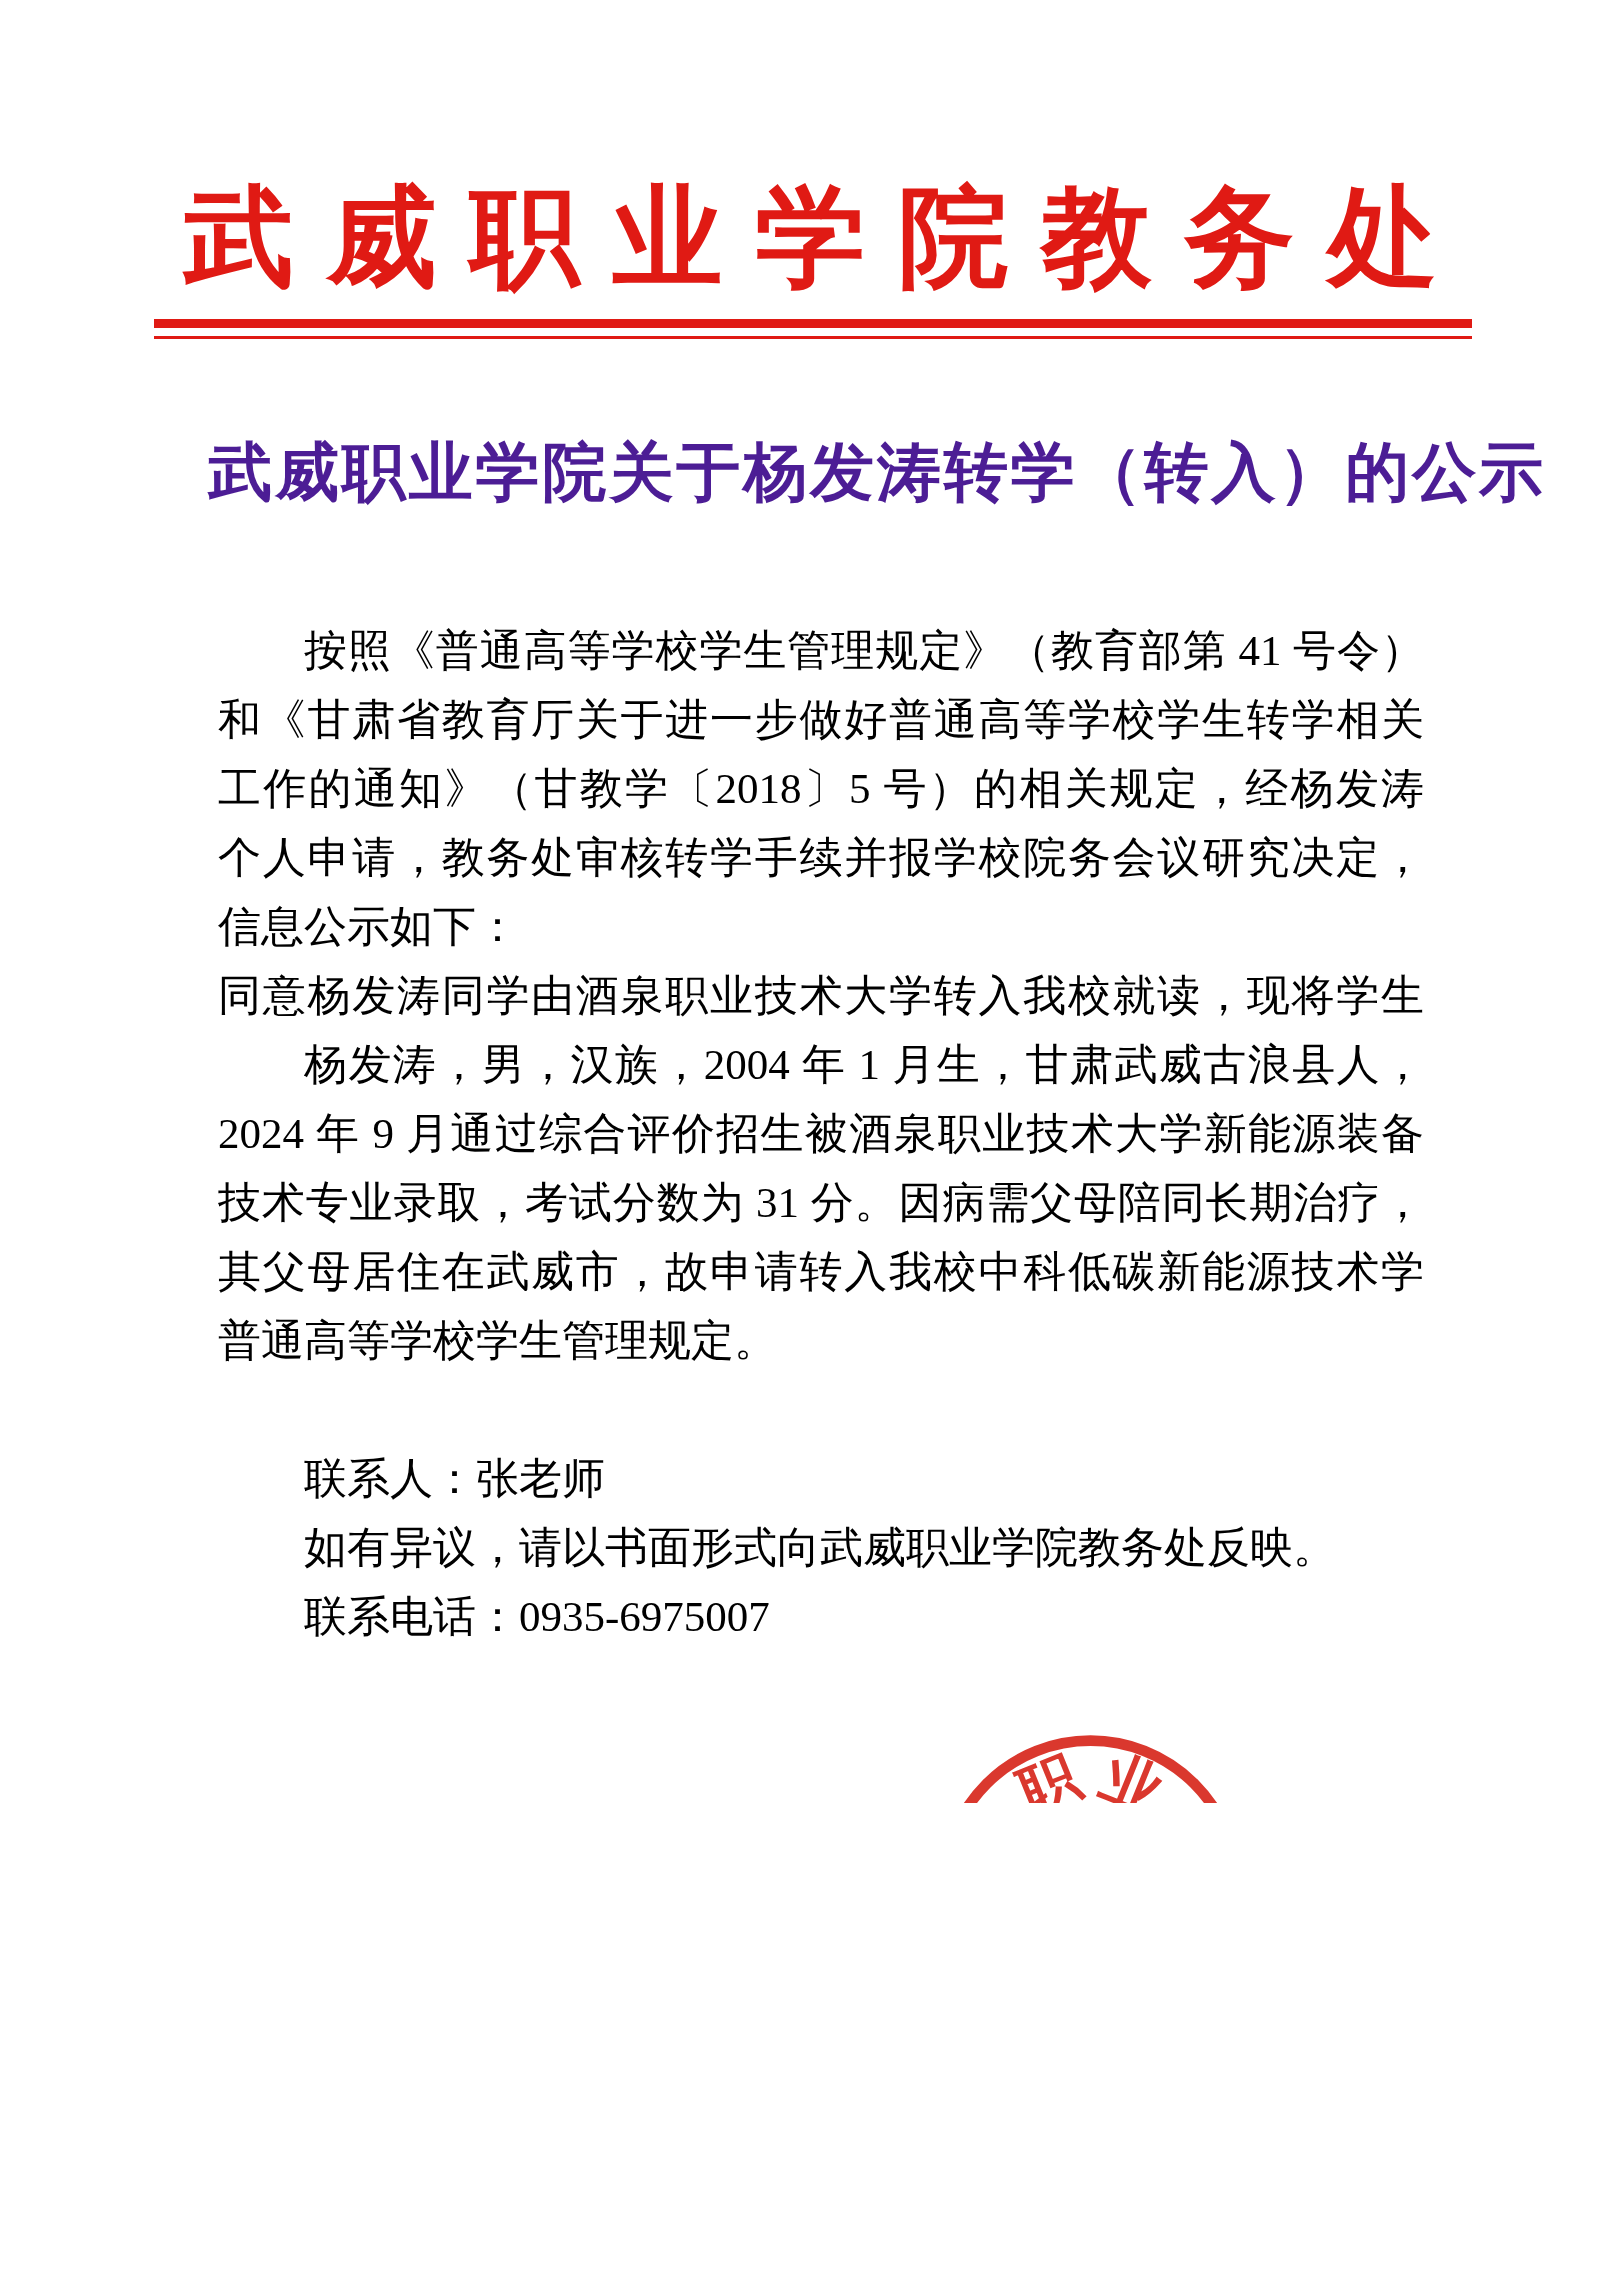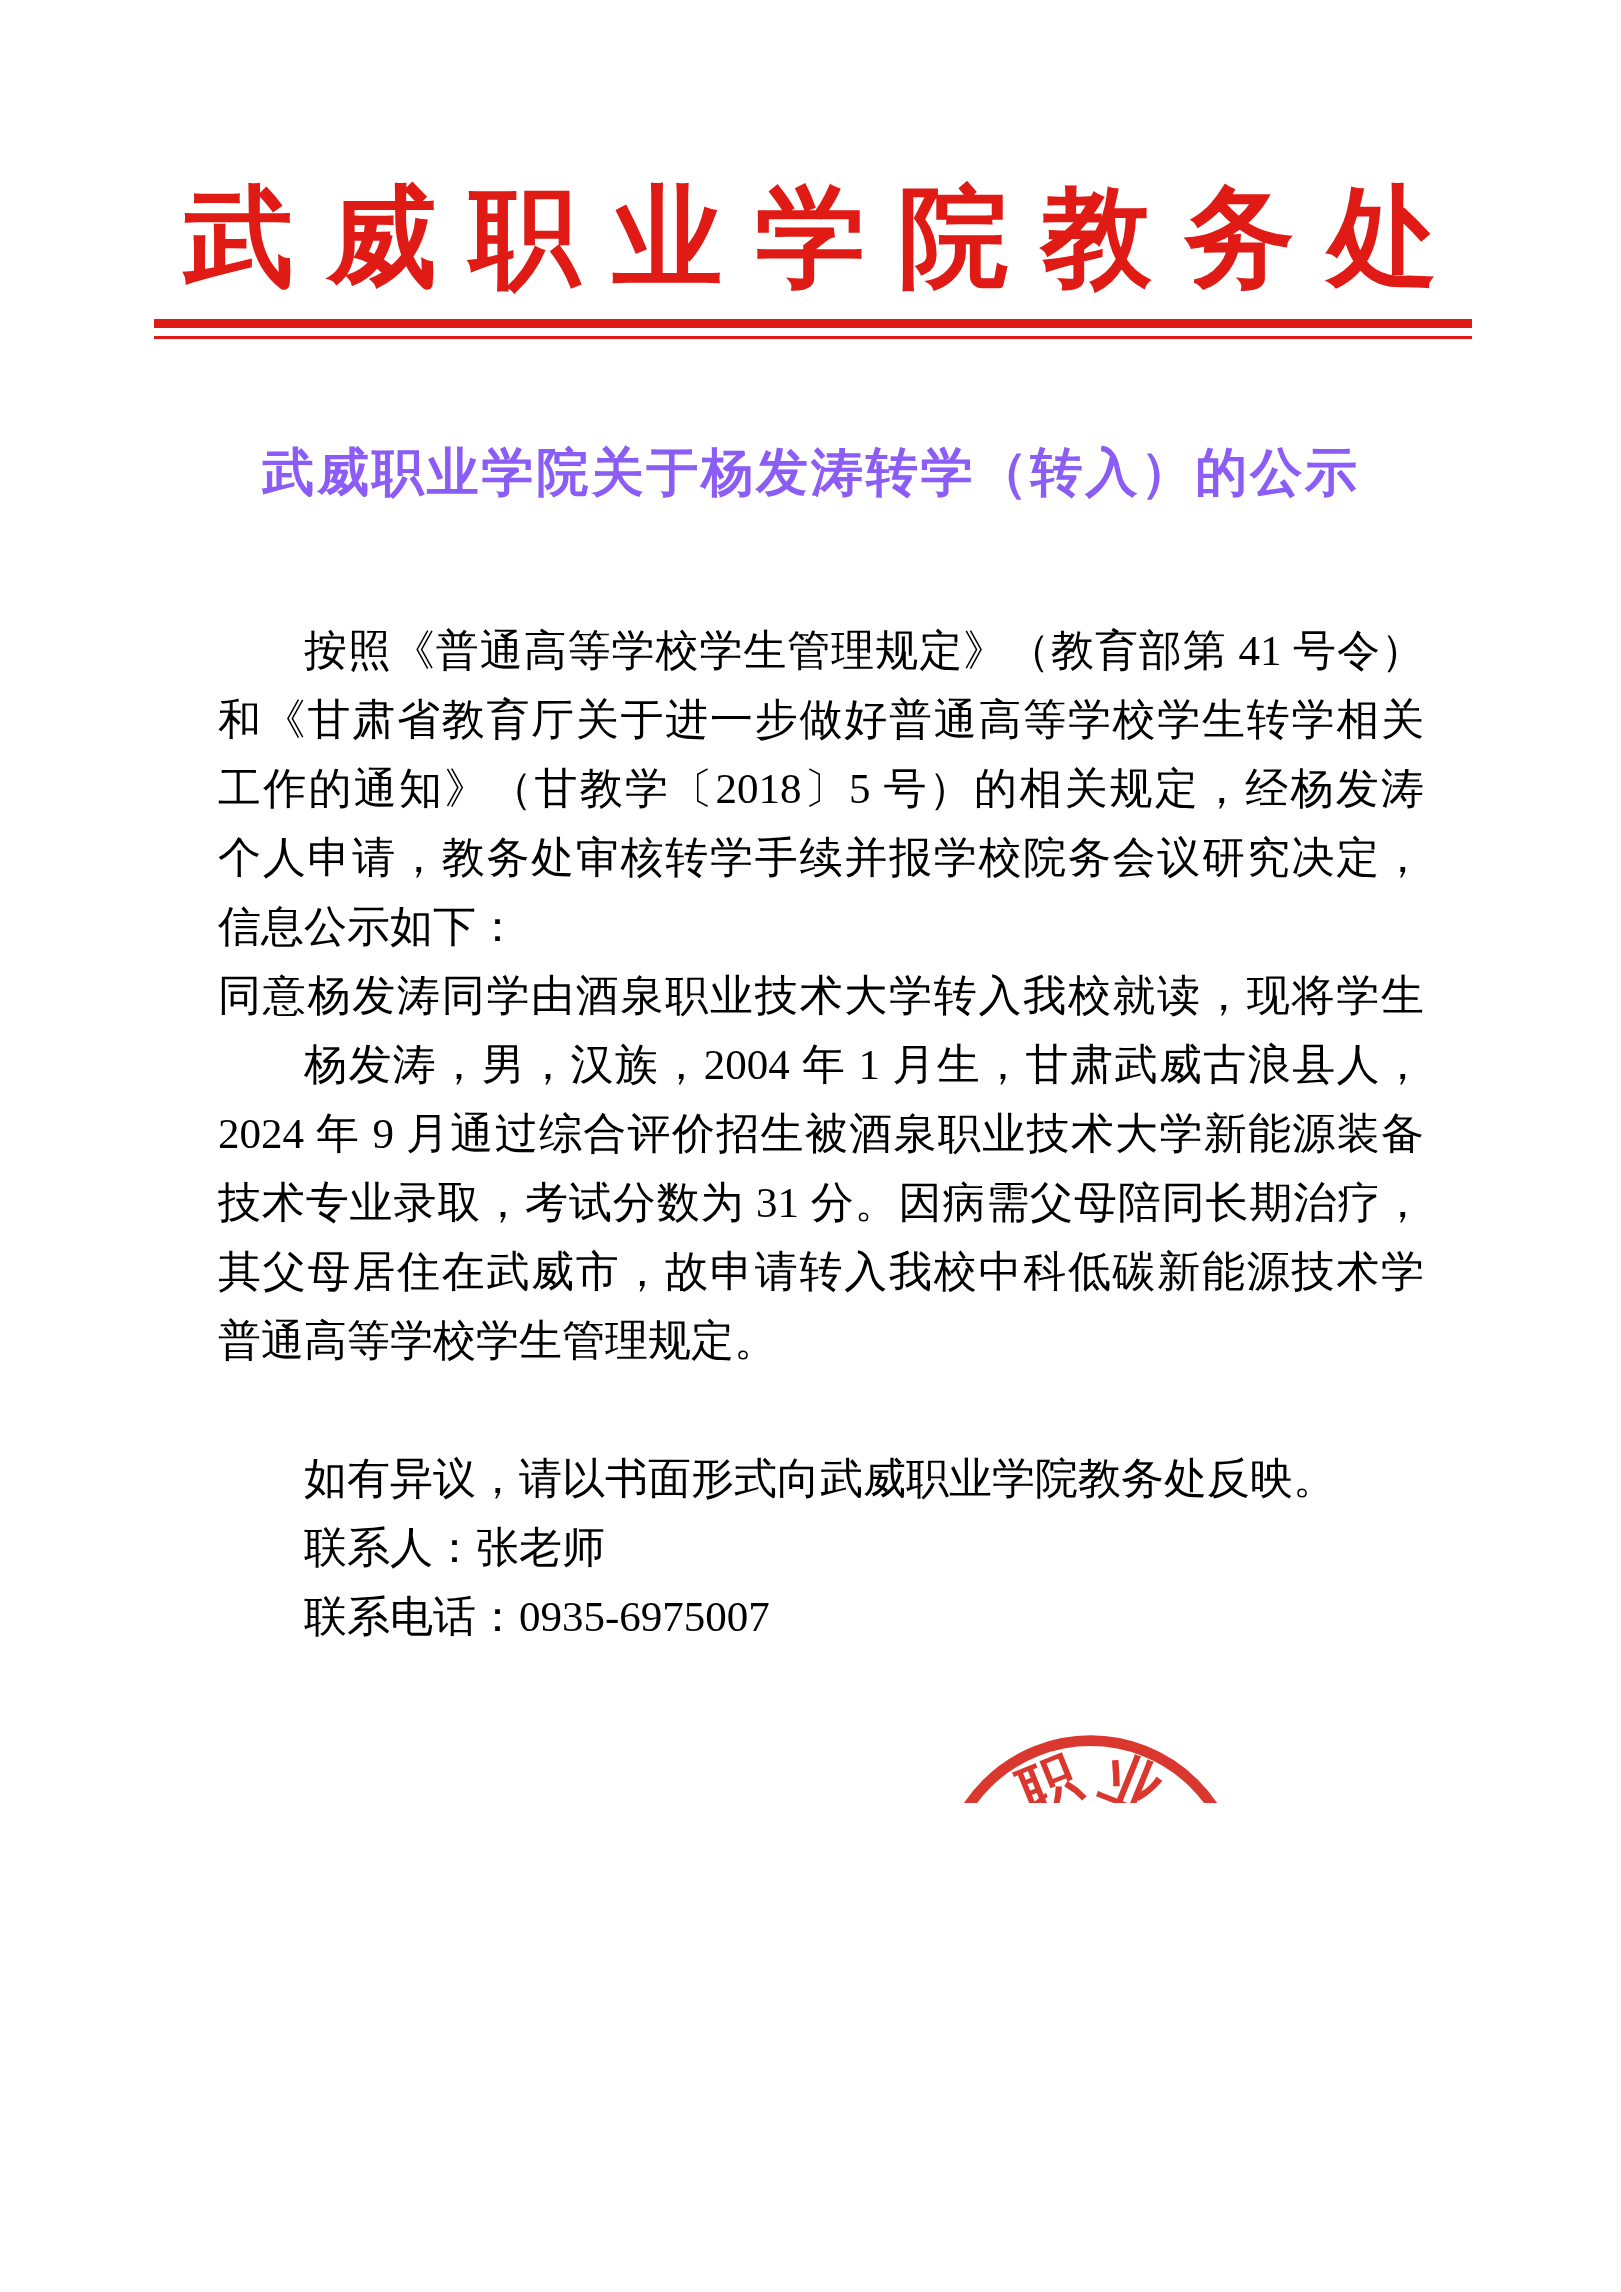--- a/index.html
+++ b/index.html
@@ -25,22 +25,22 @@
   .rule{position:absolute;left:154px;width:1318px;background:#e01a14;}
   .rule-h-thick{top:319px;height:8.8px;}
   .rule-h-thin{top:336px;height:2.9px;}
   .rule-f-thin{top:2103px;height:2.9px;background:#c62017;}
   .rule-f-thick{top:2113px;height:9.8px;}
   
   .doc-title{
     position:absolute;top:439px;left:208px;width:1206px;
     text-align:center;
     font-weight:bold;
-    font-size:52px;line-height:67px;letter-spacing:2.9px;
-    color:#8b5cf6;
+    font-size:64px;line-height:67px;letter-spacing:2.9px;
+    color:#4c1d95;
     white-space:nowrap;
   }
   
   .body-text{
     position:absolute;left:218px;top:616px;width:1206px;
     font-size:43px;line-height:69px;
   }
   .bline{height:69px;overflow:hidden;}
   .j{text-align:justify;text-align-last:justify;}
   .ind{text-indent:86px;}
@@ -81,22 +81,22 @@
     <div class="bline j">工作的通知》（甘教学〔2018〕5 号）的相关规定，经杨发涛</div>
     <div class="bline j">个人申请，教务处审核转学手续并报学校院务会议研究决定，</div>
     <div class="bline">信息公示如下：</div>
     <div class="bline j">同意杨发涛同学由酒泉职业技术大学转入我校就读，现将学生</div>
     <div class="bline j ind">杨发涛，男，汉族，2004 年 1 月生，甘肃武威古浪县人，</div>
     <div class="bline j">2024 年 9 月通过综合评价招生被酒泉职业技术大学新能源装备</div>
     <div class="bline j">技术专业录取，考试分数为 31 分。因病需父母陪同长期治疗，</div>
     <div class="bline j">其父母居住在武威市，故申请转入我校中科低碳新能源技术学</div>
     <div class="bline">普通高等学校学生管理规定。</div>
     <div class="spacer"></div>
+    <div class="bline ind">联系人：张老师</div>
     <div class="bline ind">如有异议，请以书面形式向武威职业学院教务处反映。</div>
-    <div class="bline ind">联系人：张老师</div>
     <div class="bline ind">联系电话：0935-6975007</div>
   </div>
 
   <div class="sig-name">武威职业学院教务处</div>
   <div class="sig-date">2025年6月6日</div>
 
   <svg class="seal" viewBox="-165 -165 330 330" xmlns="http://www.w3.org/2000/svg">
     <circle cx="0" cy="0" r="150" fill="none" stroke="#d7281e" stroke-width="11"></circle>
     <polygon fill="#d7281e" points="0,-75 -13.5,-35.6 -55.2,-34.9 -21.9,-9.9 -34.1,29.9 0,6 34.1,29.9 21.9,-9.9 55.2,-34.9 13.5,-35.6"></polygon>
     <g>

